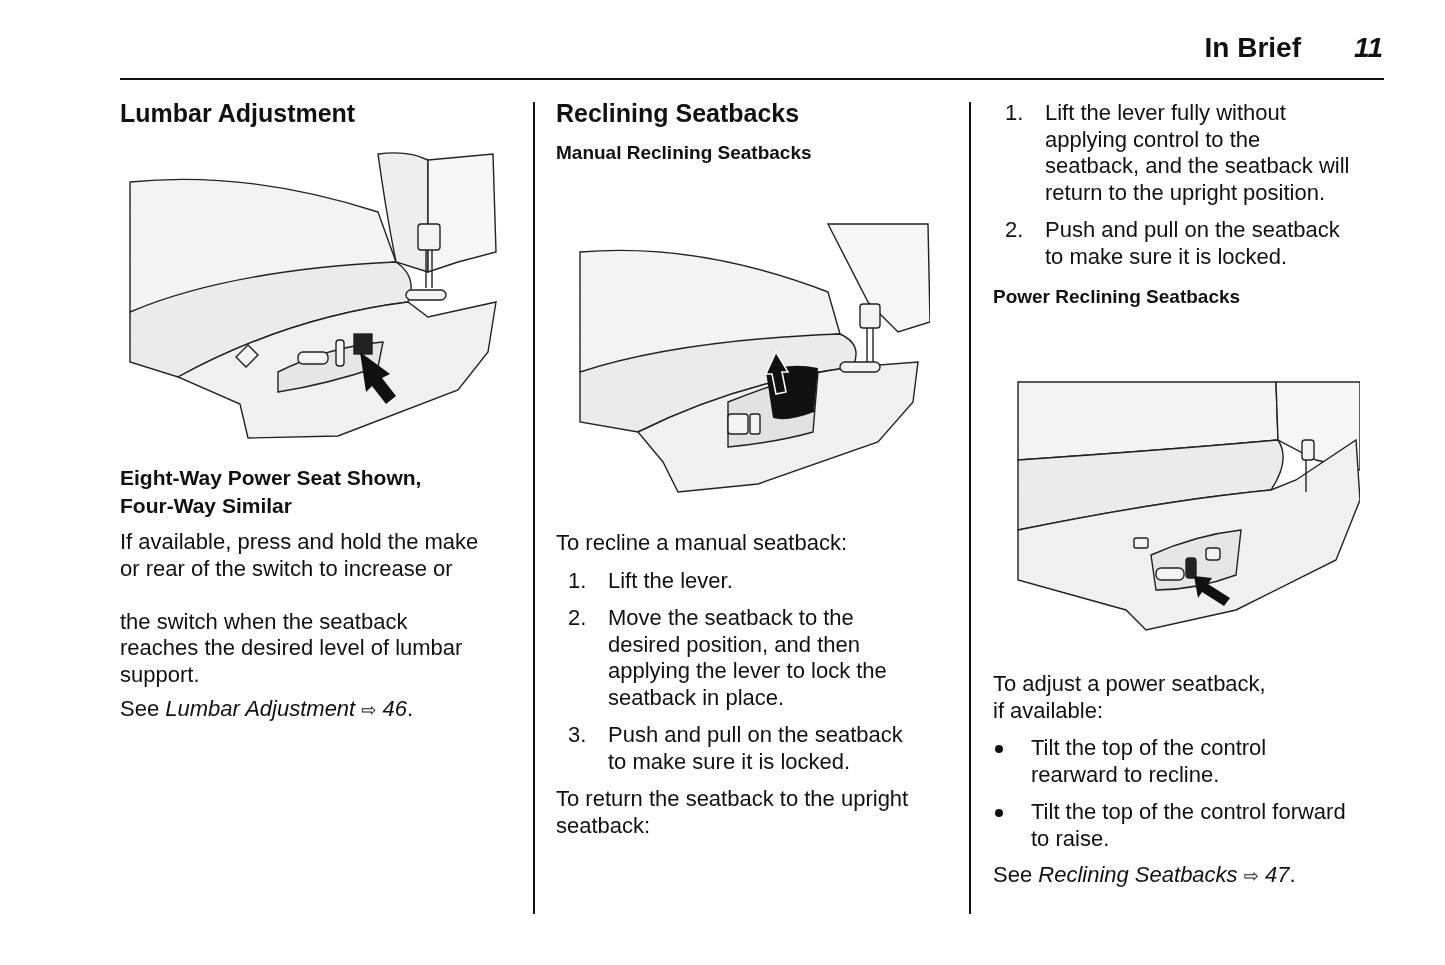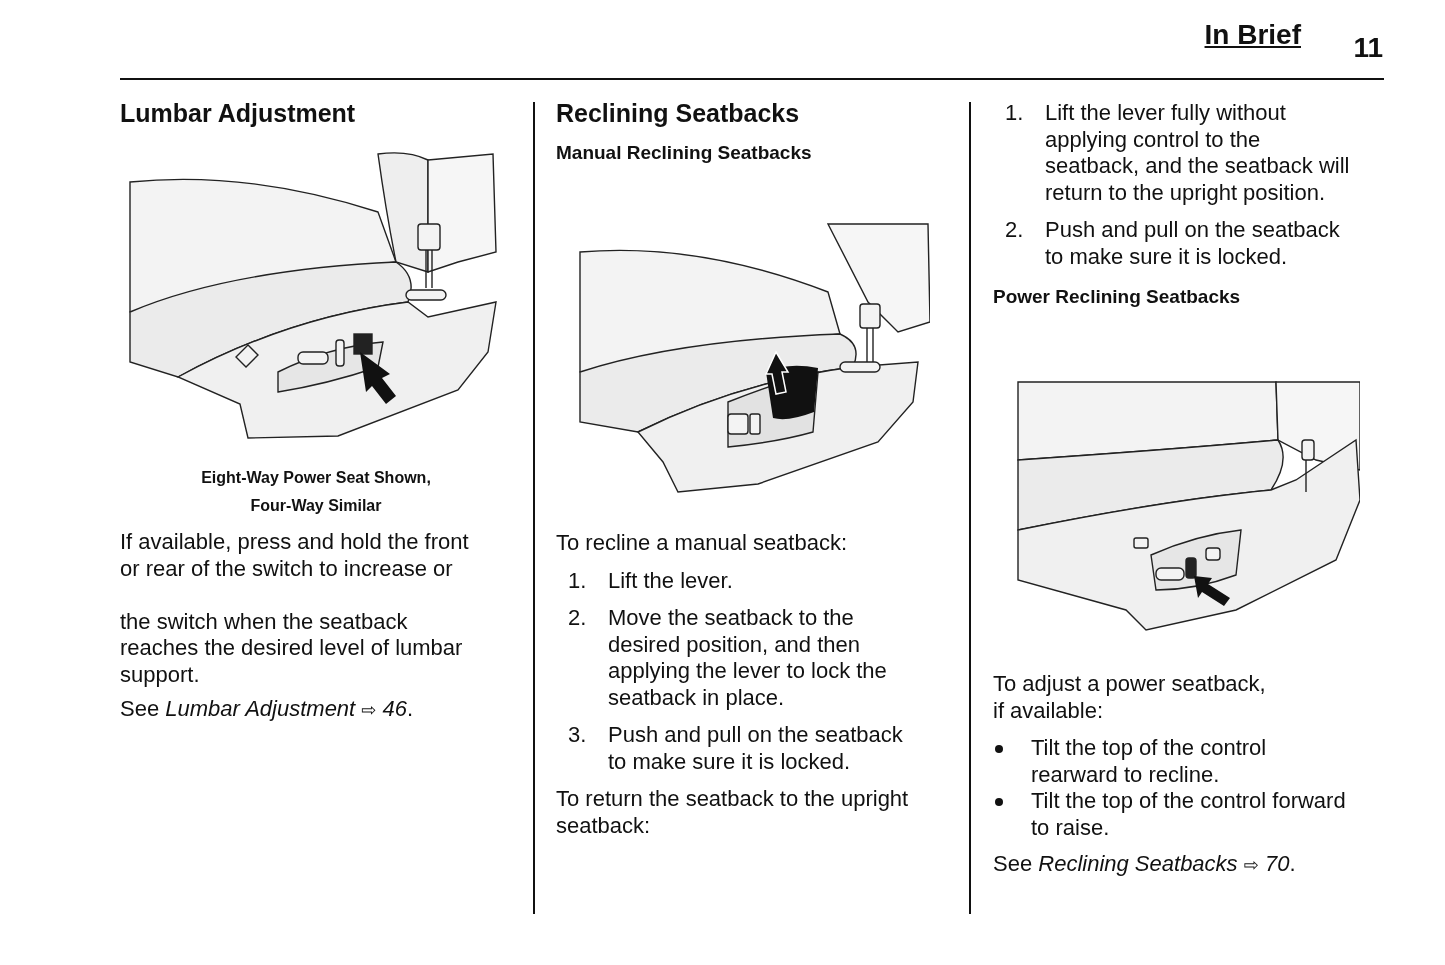--- a/index.html
+++ b/index.html
@@ -1,26 +1,26 @@
 <!DOCTYPE html>
 <html><head>
 <meta charset="utf-8">
 <style>
   html, body { margin: 0; padding: 0; background: #fff; }
   body { width: 1445px; height: 965px; position: relative; overflow: hidden;
          font-family: "Liberation Sans", sans-serif; color: #111; }
-  .header-title { position: absolute; top: 19px; right: 144px; font-size: 28px; font-weight: bold; text-decoration: underline; }
-  .header-page { position: absolute; top: 32px; right: 62px; font-size: 28px; font-weight: bold; }
+  .header-title { position: absolute; top: 32px; right: 144px; font-size: 28px; font-weight: bold; }
+  .header-page { position: absolute; top: 32px; right: 62px; font-size: 28px; font-weight: bold; font-style: italic; }
   .header-rule { position: absolute; top: 78px; left: 120px; width: 1264px; height: 2px; background: #111; }
   .col-rule { position: absolute; width: 1.5px; background: #111; }
   .col { position: absolute; font-size: 22px; line-height: 26.5px; }
   h2 { font-size: 25px; font-weight: bold; margin: 0; line-height: 30px; }
   h3 { font-size: 19px; font-weight: bold; margin: 0; line-height: 26px; }
   p { margin: 0; }
-  .caption { text-align: center; font-weight: bold; font-size: 16px; line-height: 28px; }
+  .caption { font-weight: bold; font-size: 21px; line-height: 28px; }
   .fig { position: absolute; background: #fff; }
   ol.steps { list-style: none; margin: 0; padding: 0; }
   ol.steps li { position: relative; padding-left: 52px; }
   ol.steps li .num { position: absolute; left: 12px; }
   ul.bul { list-style: none; margin: 0; padding: 0; }
   ul.bul li { position: relative; padding-left: 38px; }
   ul.bul li .dot { position: absolute; left: 2px; top: 10px; width: 8px; height: 8px; border-radius: 50%; background: #111; }
   i { font-style: italic; }
   .arrow-ref { font-size: 18px; }
 </style>
@@ -58,21 +58,21 @@
   </g>
   <path d="M232 200 L262 222 L254 226 L268 244 L258 252 L244 234 L238 240 Z" fill="#111"></path>
 </svg>
 
 <div class="col" style="left:120px; top:464px; width:400px;">
   <p class="caption" style="width:392px;">
     <span>Eight-Way Power Seat Shown,</span><br>
     <span>Four-Way Similar</span>
   </p>
   <p style="margin-top:9px;">
-    <span>If available, press and hold the front</span><br>
+    <span>If available, press and hold the make</span><br>
     <span>or rear of the switch to increase or</span><br>
     <br>
     <span>the switch when the seatback</span><br>
     <span>reaches the desired level of lumbar</span><br>
     <span>support.</span>
   </p>
   <p style="margin-top:8px;">
     <span>See </span><i>Lumbar Adjustment</i>
     <span class="arrow-ref">⇨</span>
     <i>46</i><span>.</span>
@@ -167,24 +167,24 @@
   <p>
     <span>To adjust a power seatback,</span><br>
     <span>if available:</span>
   </p>
   <ul class="bul" style="margin-top:11px;">
     <li>
       <span class="dot"></span>
       <span>Tilt the top of the control</span><br>
       <span>rearward to recline.</span>
     </li>
-    <li style="">
+    <li style="margin-top:11px;">
       <span class="dot"></span>
       <span>Tilt the top of the control forward</span><br>
       <span>to raise.</span>
     </li>
   </ul>
   <p style="margin-top:10px;">
     <span>See </span><i>Reclining Seatbacks</i>
     <span class="arrow-ref">⇨</span>
-    <i>70</i><span>.</span>
+    <i>47</i><span>.</span>
   </p>
 </div>
 
 </body></html>

